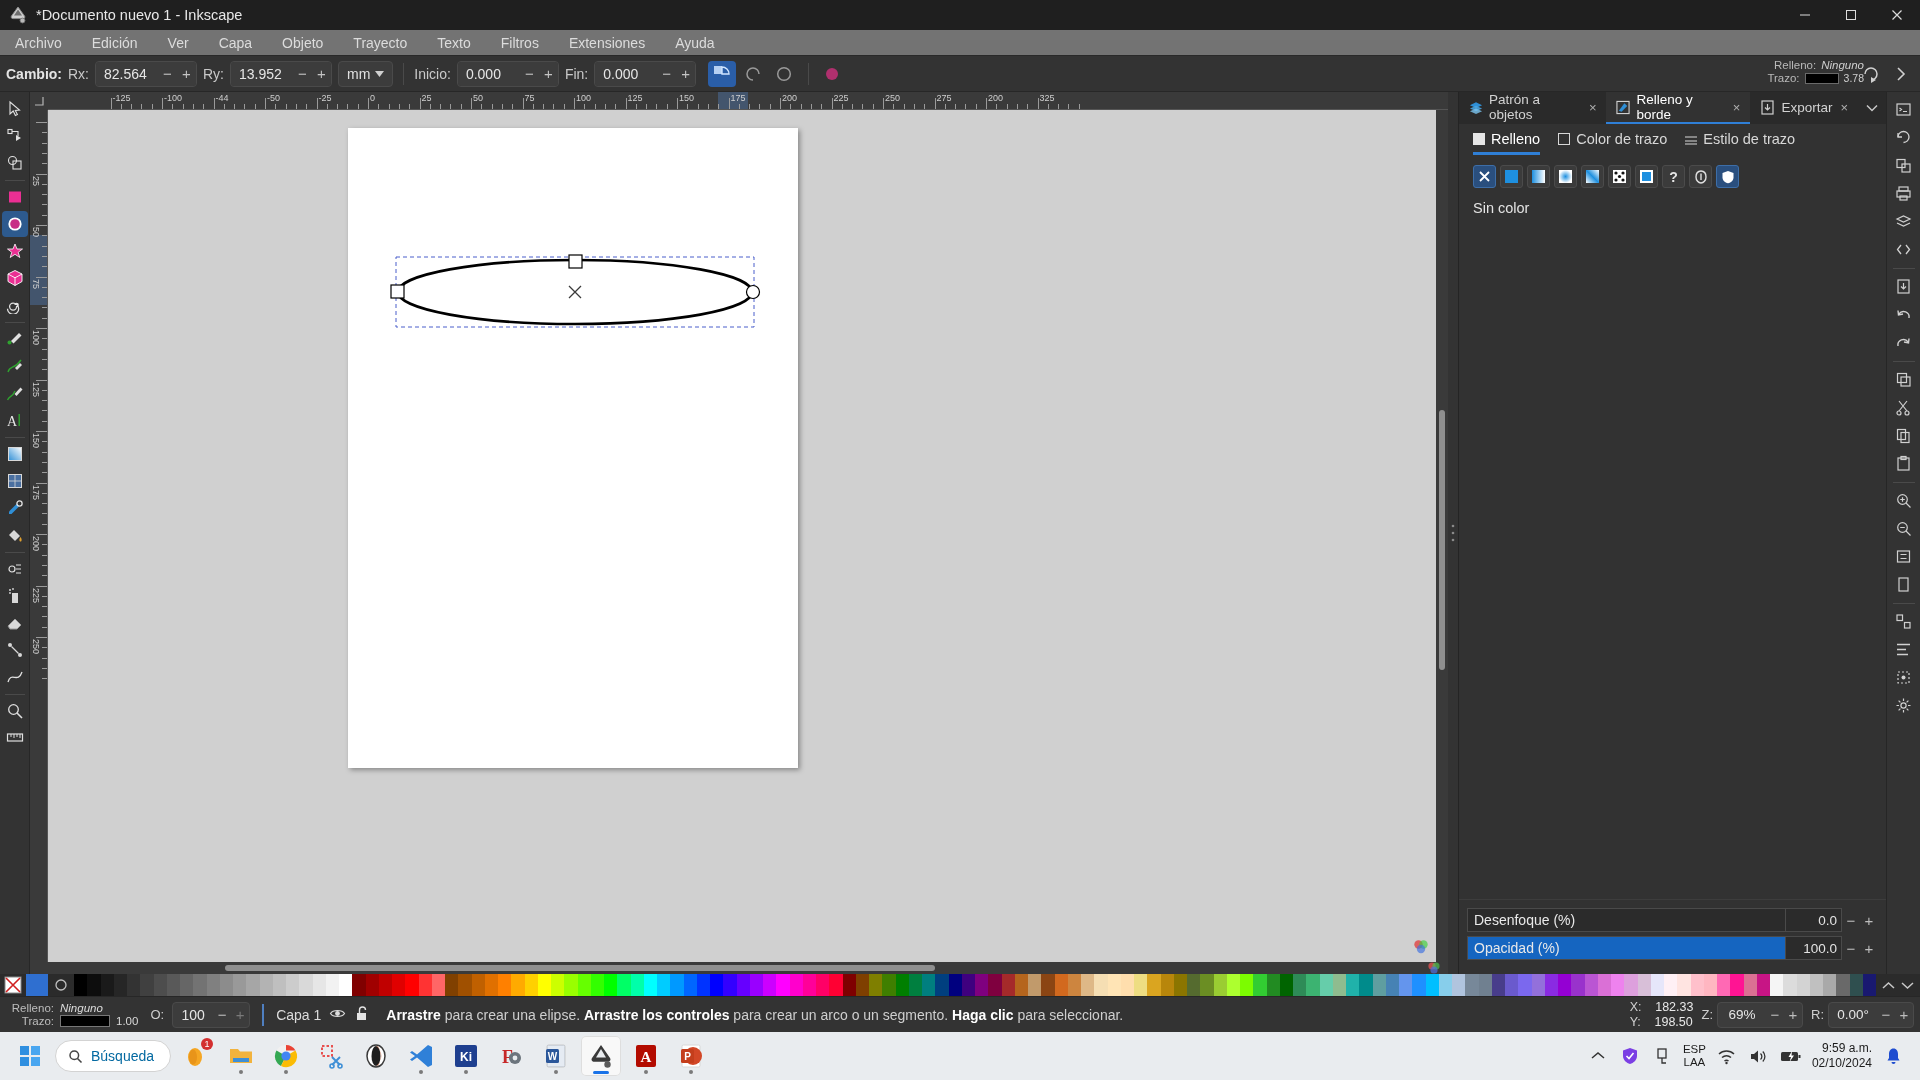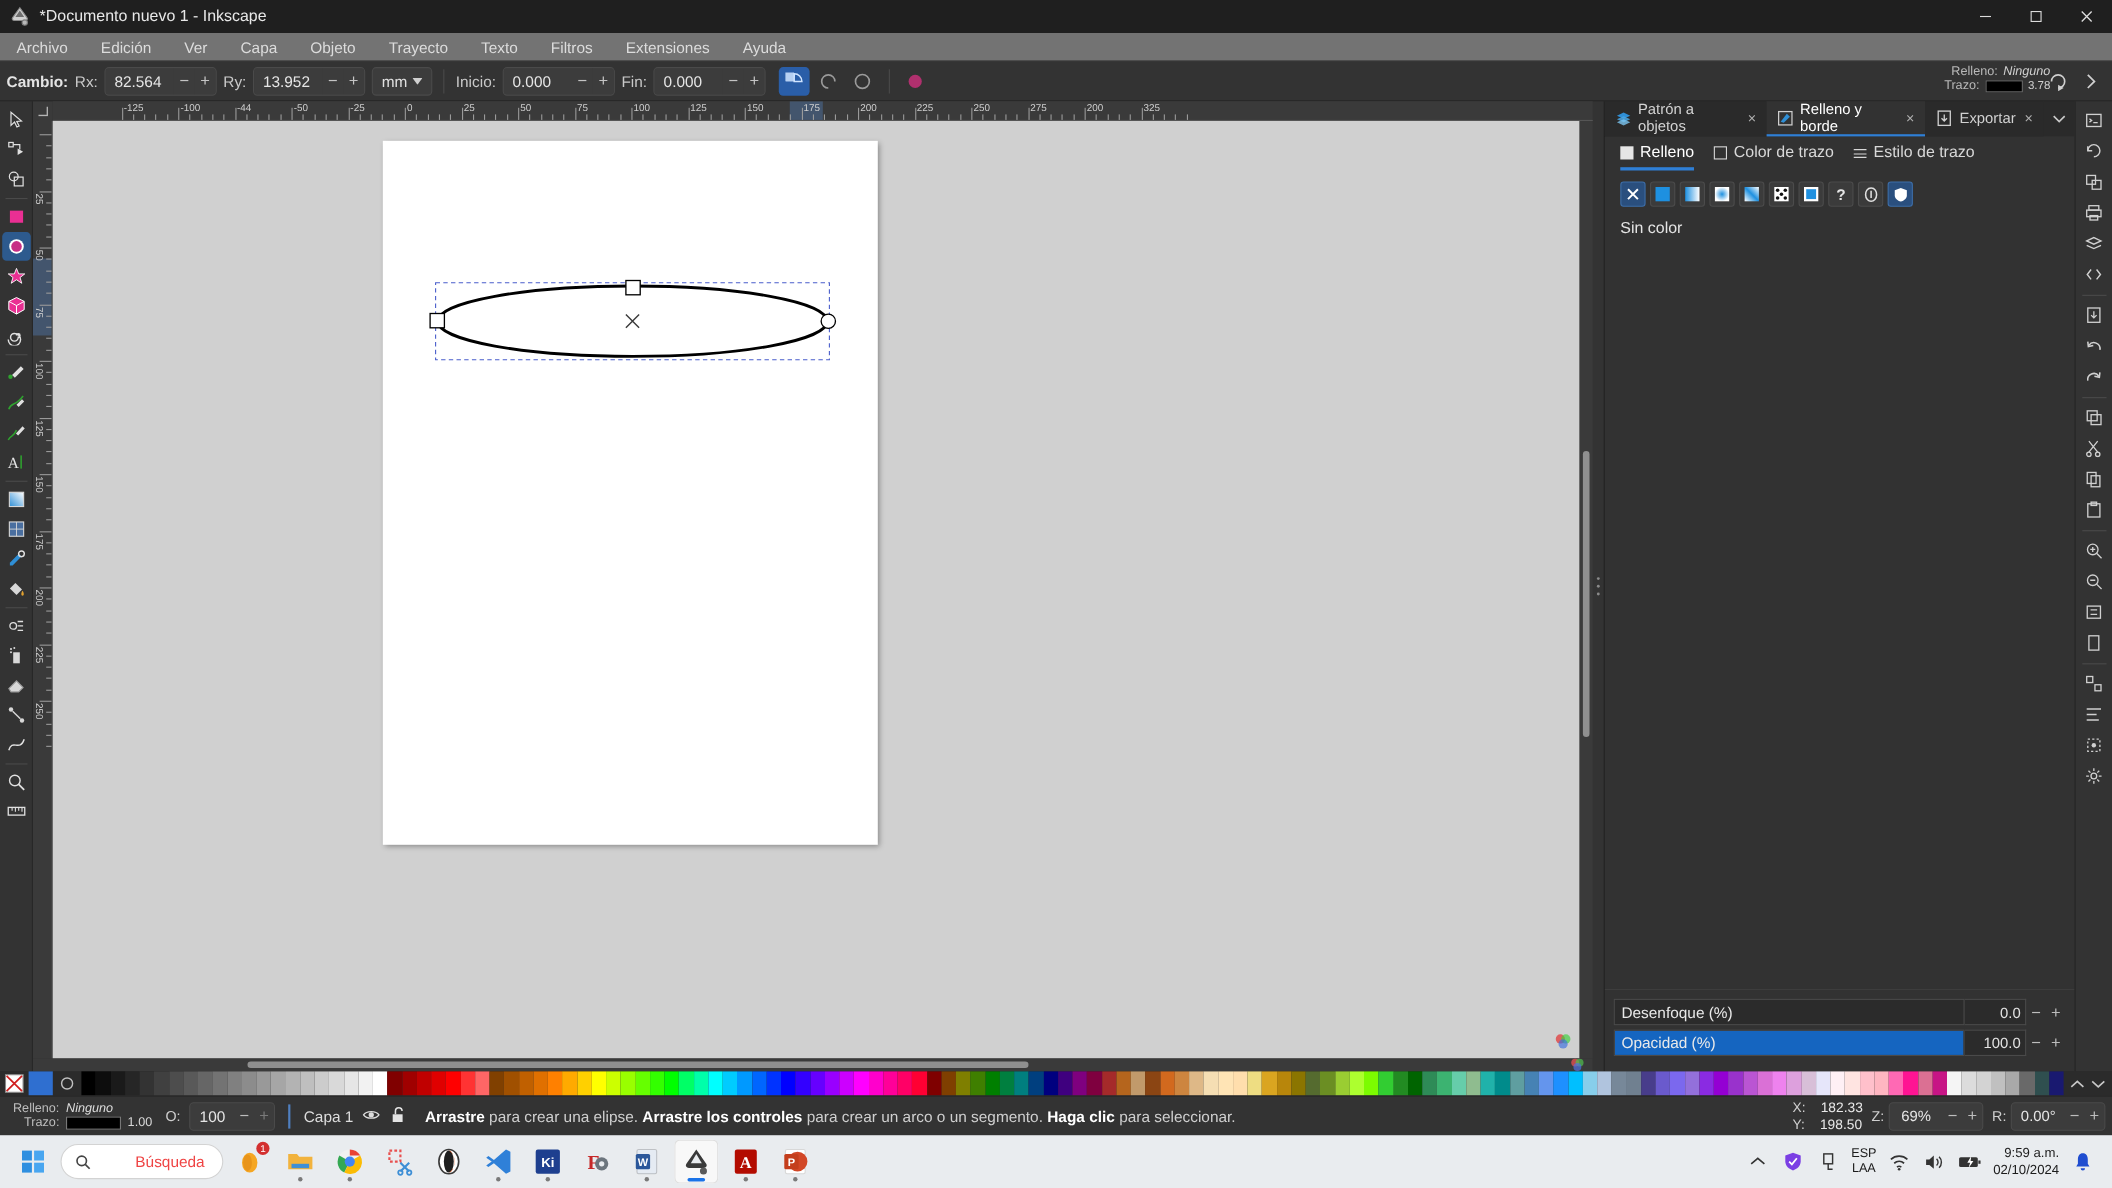--- a/index.html
+++ b/index.html
@@ -205,21 +205,21 @@
   .taskbar {
     height: 48px; flex: 0 0 48px; background: #e9ecef; display: flex; align-items: center;
     padding: 0 10px; gap: 4px; position: relative;
   }
   .tb-center { display: flex; align-items: center; gap: 5px; }
   .tb-start { width: 40px; height: 40px; display: flex; align-items: center; justify-content: center; border-radius: 5px; }
   .tb-search {
     height: 32px; background: #fff; border-radius: 16px; display: flex; align-items: center;
     gap: 8px; padding: 0 16px 0 12px; border: 1px solid #d3d3d3;
   }
-  .tb-search span { font-size: 14px; color: #ef4444; margin-left: 32px; }
+  .tb-search span { font-size: 14px; color: #0369a1; }
   .tb-app {
     width: 40px; height: 40px; display: flex; align-items: center; justify-content: center;
     border-radius: 5px; position: relative;
   }
   .tb-app.active { background: #f8f8f8; box-shadow: 0 0 0 1px #dedede inset; }
   .tb-dot { position: absolute; bottom: 2px; left: 50%; transform: translateX(-50%); width: 4px; height: 4px; border-radius: 50%; background: #7a7a7a; }
   .tb-bar { position: absolute; bottom: 2px; left: 50%; transform: translateX(-50%); width: 16px; height: 3px; border-radius: 2px; background: #1a73e8; }
   .tb-right { margin-left: auto; display: flex; align-items: center; gap: 10px; padding-right: 6px; }
   .tb-lang { display: flex; flex-direction: column; align-items: center; font-size: 11.5px; color: #1c1c1c; line-height: 1.15; }
   .tb-clock { display: flex; flex-direction: column; align-items: flex-end; font-size: 12px; color: #1c1c1c; line-height: 1.25; }

